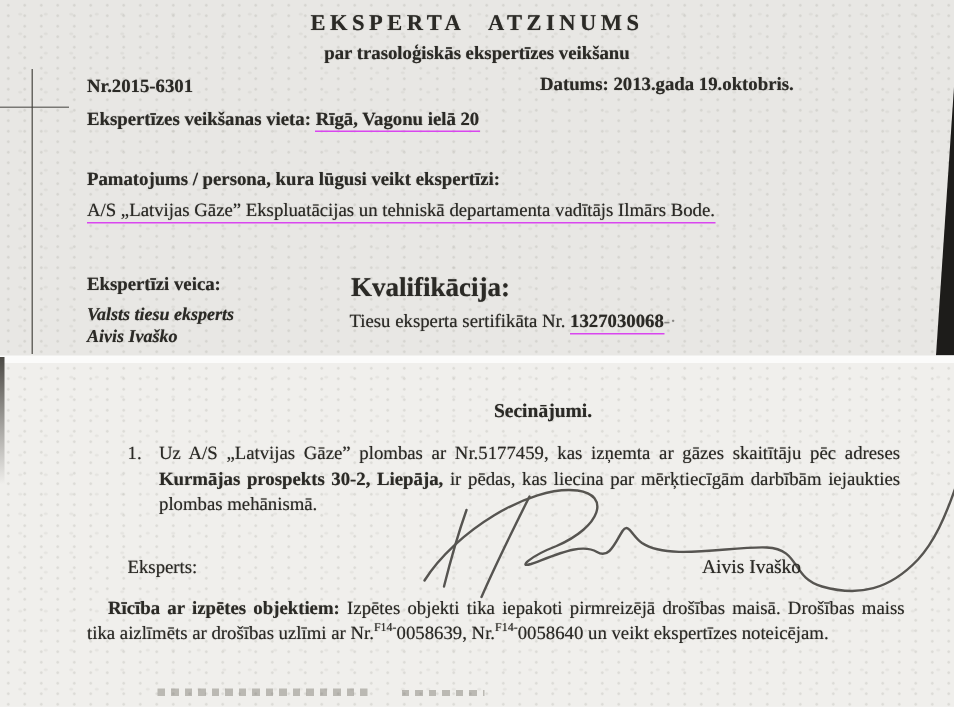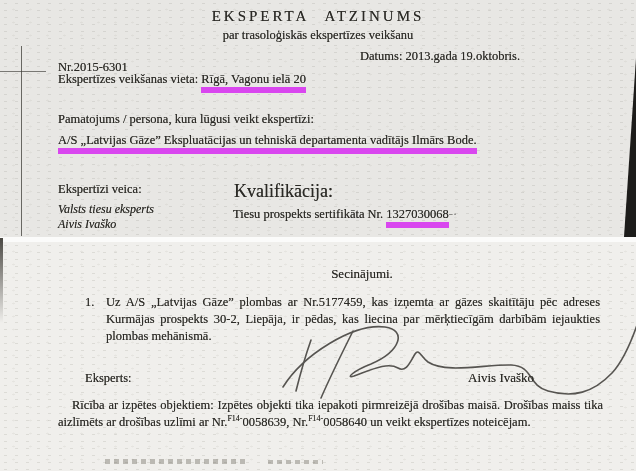--- a/index.html
+++ b/index.html
@@ -14,23 +14,23 @@
   .scan-bottom{top:242px;height:229px;background:#f0efec;}
   .scan::before{
     content:"";position:absolute;inset:0;pointer-events:none;
     background-image:
       radial-gradient(rgba(120,118,108,.17) 1px, transparent 1.3px),
       radial-gradient(rgba(140,138,128,.11) 1px, transparent 1.5px);
     background-size:11px 7px,17px 13px;
     background-position:0 0,5px 3px;
   }
   .t{position:absolute;white-space:nowrap;text-shadow:0 0 .6px rgba(40,38,32,.65);}
-  .b{font-weight:normal;}
+  .b{font-weight:bold;}
   .i{font-style:italic;}
-  .u{border-bottom:6px solid #d946ef;padding-bottom:1px;}
+  .u{border-bottom:1px solid #d946ef;padding-bottom:1px;}
   .center{left:0;width:636px;text-align:center;}
   .para{position:absolute;white-space:normal;text-align:justify;
         text-shadow:0 0 .6px rgba(40,38,32,.6);line-height:17px;font-size:12.5px;}
   sup{font-size:8px;line-height:0;}
   
   .vline{position:absolute;left:21px;top:46px;width:1px;height:190px;background:rgba(62,60,55,.75);}
   .hline{position:absolute;left:0;top:71px;width:46px;height:1px;background:rgba(62,60,55,.65);}
   .wedge{position:absolute;right:0;top:58px;width:12px;height:179px;background:#1d1c1a;
          clip-path:polygon(100% 0,100% 100%,0 100%);}
   .lstrip{position:absolute;left:0;top:238px;width:3px;height:85px;
@@ -44,35 +44,35 @@
 <body>
 
 <div class="scan scan-top"></div>
 <div class="vline"></div>
 <div class="hline"></div>
 <div class="wedge"></div>
 
 <div class="t b center" style="top:8px;font-size:15px;letter-spacing:3px;word-spacing:10px;">EKSPERTA ATZINUMS</div>
 <div class="t b center" style="top:28px;font-size:12.5px;">par trasoloģiskās ekspertīzes veikšanu</div>
 
-<div class="t b" style="left:58px;top:60px;font-size:12.5px;text-align:right;">Nr.2015-6301</div>
+<div class="t b" style="left:58px;top:50px;font-size:12.5px;text-align:right;">Nr.2015-6301</div>
 <div class="t b" style="left:360px;top:49px;font-size:12.5px;">Datums: 2013.gada 19.oktobris.</div>
 
 <div class="t b" style="left:58px;top:72px;font-size:12.5px;"><span>Ekspertīzes veikšanas vieta: </span><span class="u">Rīgā, Vagonu ielā 20</span></div>
 
 <div class="t b" style="left:58px;top:112px;font-size:12.5px;">Pamatojums / persona, kura lūgusi veikt ekspertīzi:</div>
 <div class="t" style="left:58px;top:133px;font-size:12.5px;"><span class="u">A/S „Latvijas Gāze” Ekspluatācijas un tehniskā departamenta vadītājs Ilmārs Bode.</span></div>
 
 <div class="t b" style="left:58px;top:182px;font-size:12.5px;">Ekspertīzi veica:</div>
 <div class="t b" style="left:234px;top:181px;font-size:18px;">Kvalifikācija:</div>
 
 <div class="t b i" style="left:58px;top:202px;font-size:12px;">Valsts tiesu eksperts</div>
 <div class="t b i" style="left:58px;top:217px;font-size:12px;">Aivis Ivaško</div>
 
-<div class="t" style="left:233px;top:207px;font-size:12.5px;"><span>Tiesu prospekts sertifikāta Nr. </span><span class="b u">1327030068</span><span style="opacity:.5;">-·</span></div>
+<div class="t" style="left:233px;top:207px;font-size:12.5px;"><span>Tiesu eksperta sertifikāta Nr. </span><span class="b u">1327030068</span><span style="opacity:.5;">-·</span></div>
 
 <div class="scan scan-bottom"></div>
 <div class="lstrip"></div>
 
 <div class="t b center" style="top:266px;font-size:13px;margin-left:44px;">Secinājumi.</div>
 
 <div class="para" style="left:85px;top:294px;width:515px;">
   <span style="position:absolute;left:0;top:0;">1.</span>
   <span style="display:block;margin-left:21px;"><span>Uz A/S „Latvijas Gāze” plombas ar Nr.5177459, kas izņemta ar gāzes skaitītāju pēc adreses </span><span class="b">Kurmājas prospekts 30-2, Liepāja,</span><span> ir pēdas, kas liecina par mērķtiecīgām darbībām iejaukties plombas mehānismā.</span></span>
 </div>

